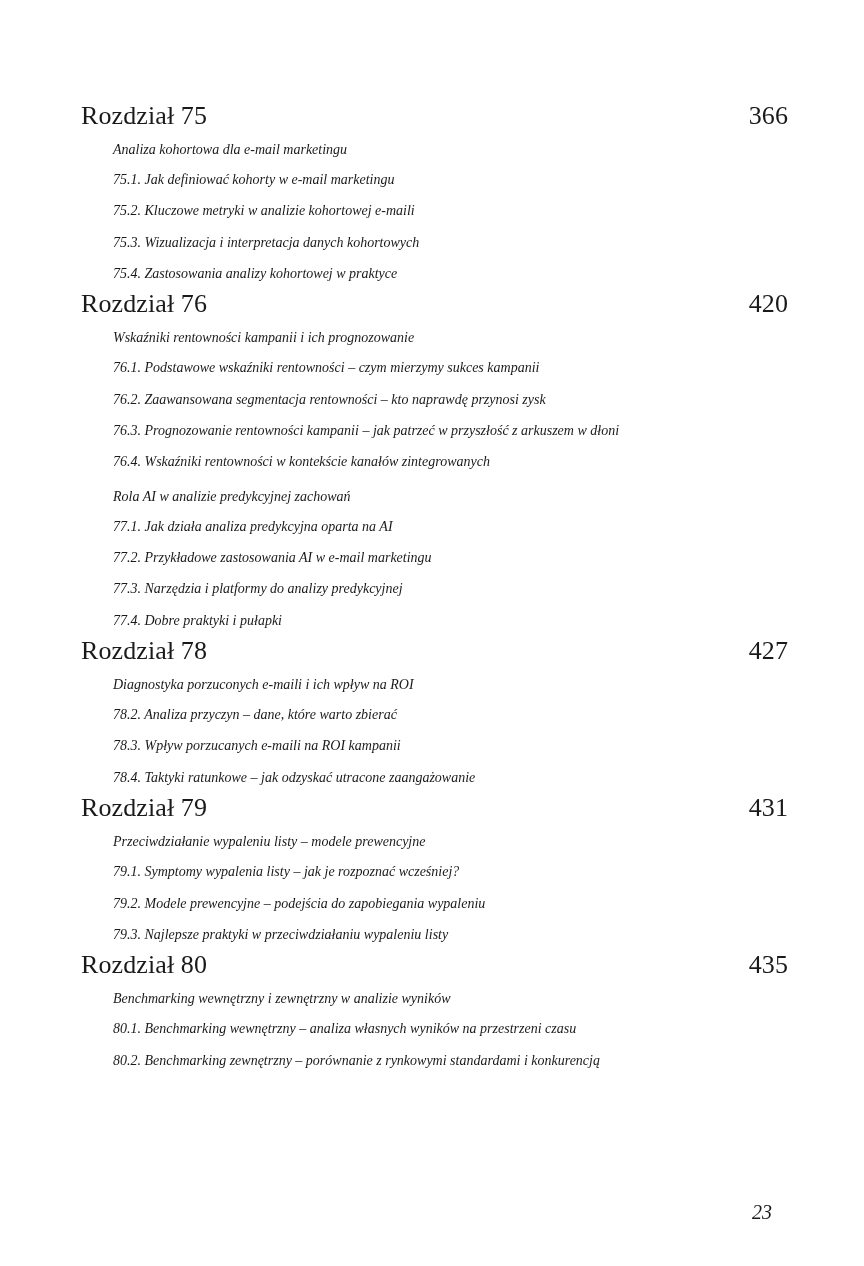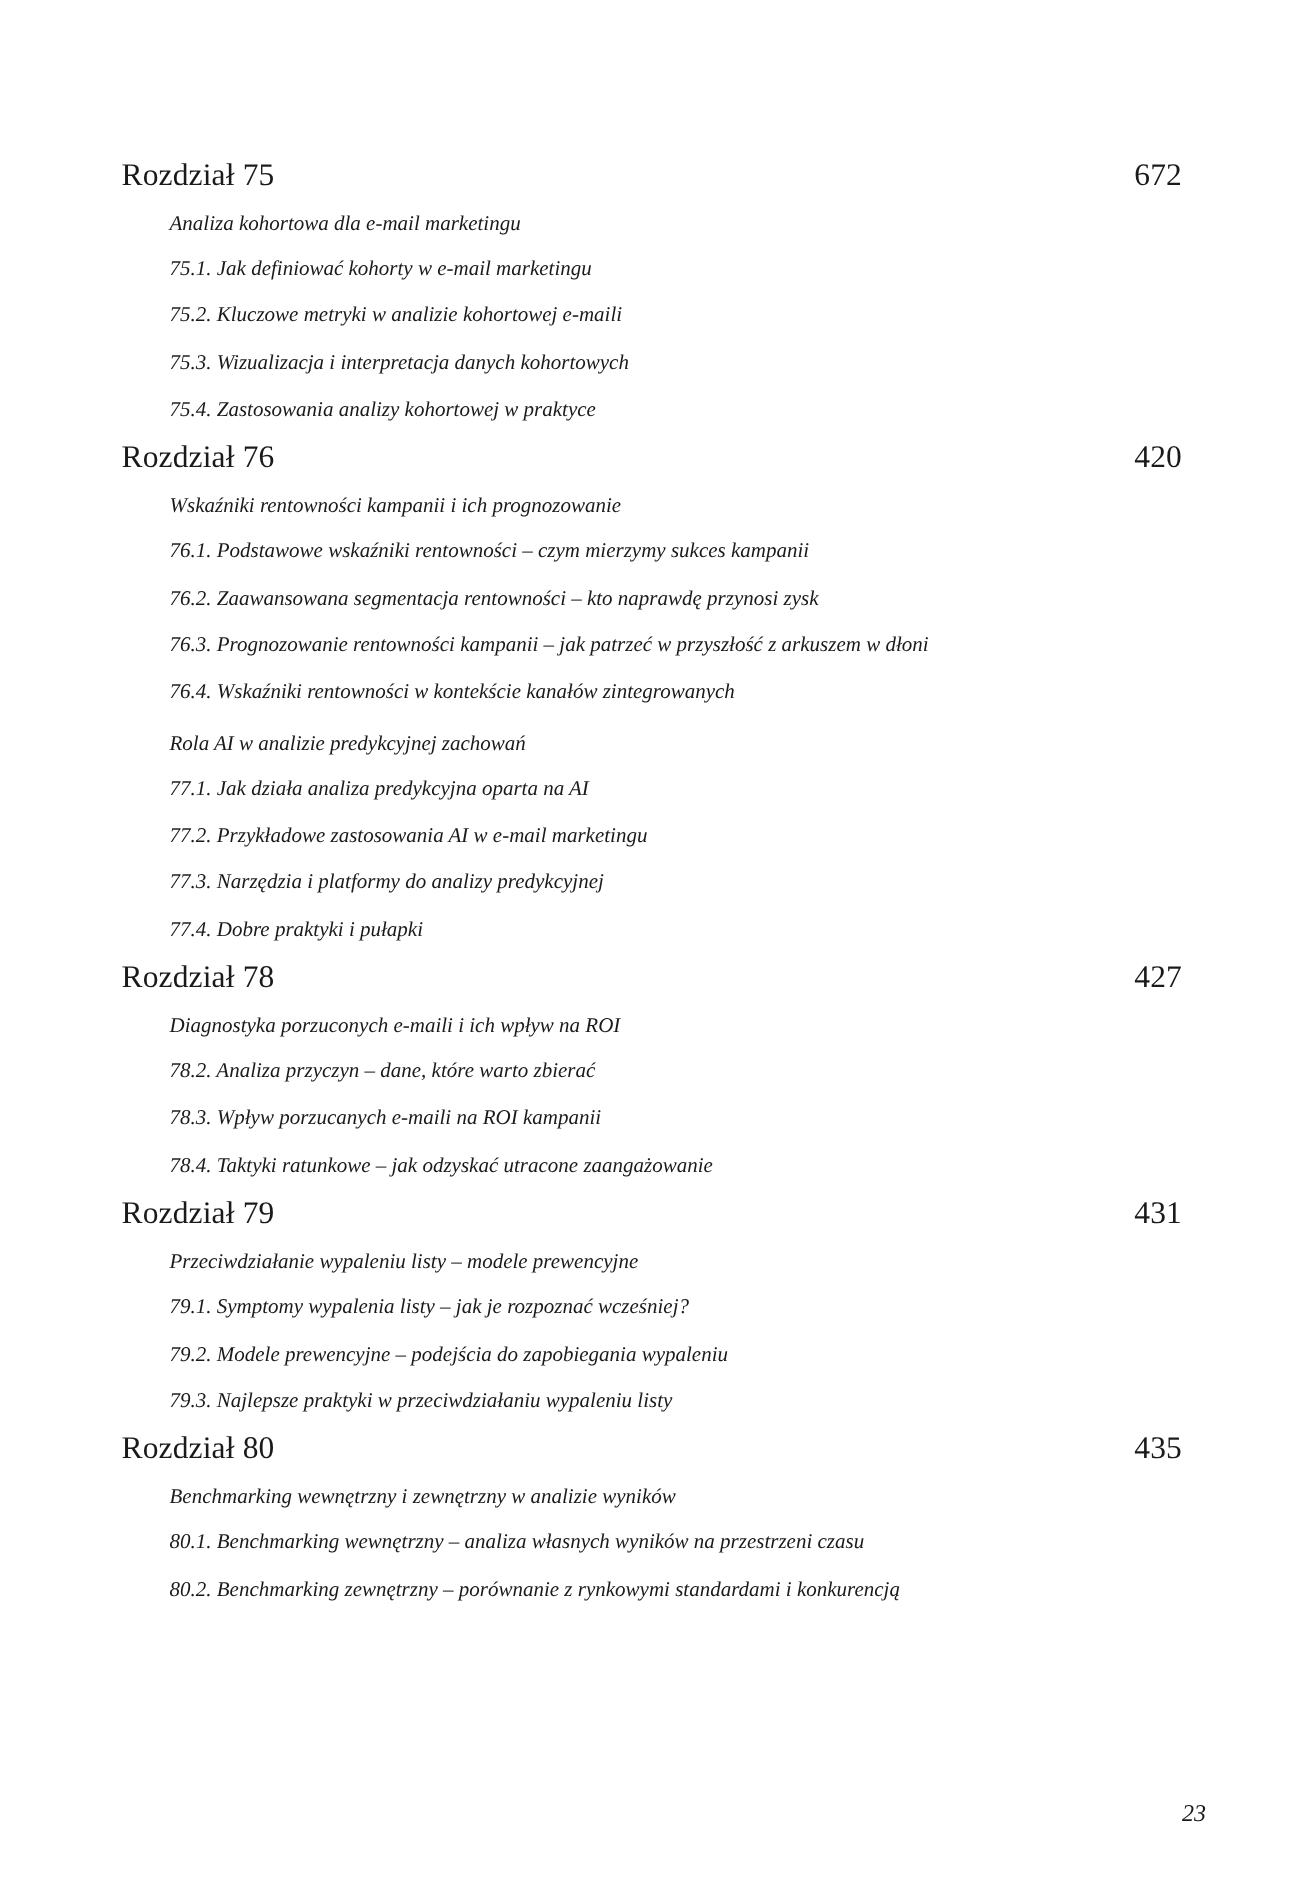--- a/index.html
+++ b/index.html
@@ -21,58 +21,58 @@
       top: 101px;
       width: 707px;
     }
     .chapter-row {
       display: flex;
       justify-content: space-between;
       align-items: baseline;
       height: 30px;
       line-height: 30px;
       font-family: "Liberation Serif", "DejaVu Serif", serif;
-      font-size: 21px;
+      font-size: 26px;
       letter-spacing: 0.1px;
     }
     .chapter-title, .chapter-page {
       white-space: nowrap;
     }
     .entry {
       padding-left: 32px;
       height: 31.35px;
       line-height: 31.35px;
       font-family: "Liberation Serif", "DejaVu Serif", serif;
       font-style: italic;
       font-size: 14px;
       white-space: nowrap;
     }
     .entry.first {
       height: 33px;
       line-height: 37px;
     }
     .page-number {
       position: absolute;
-      right: 60px;
+      right: 92px;
       top: 1201px;
       font-family: "Liberation Serif", "DejaVu Serif", serif;
       font-style: italic;
-      font-size: 16px;
+      font-size: 20px;
       color: #1a1a1a;
     }
   </style>
 </head>
 <body>
 
 <div class="toc">
 
   <div>
     <div class="chapter-row">
       <span class="chapter-title">Rozdział 75</span>
-      <span class="chapter-page">672</span>
+      <span class="chapter-page">366</span>
     </div>
     <div class="entry first">Analiza kohortowa dla e-mail marketingu</div>
     <div class="entry">75.1. Jak definiować kohorty w e-mail marketingu</div>
     <div class="entry">75.2. Kluczowe metryki w analizie kohortowej e-maili</div>
     <div class="entry">75.3. Wizualizacja i interpretacja danych kohortowych</div>
     <div class="entry">75.4. Zastosowania analizy kohortowej w praktyce</div>
   </div>
 
   <div>
     <div class="chapter-row">

